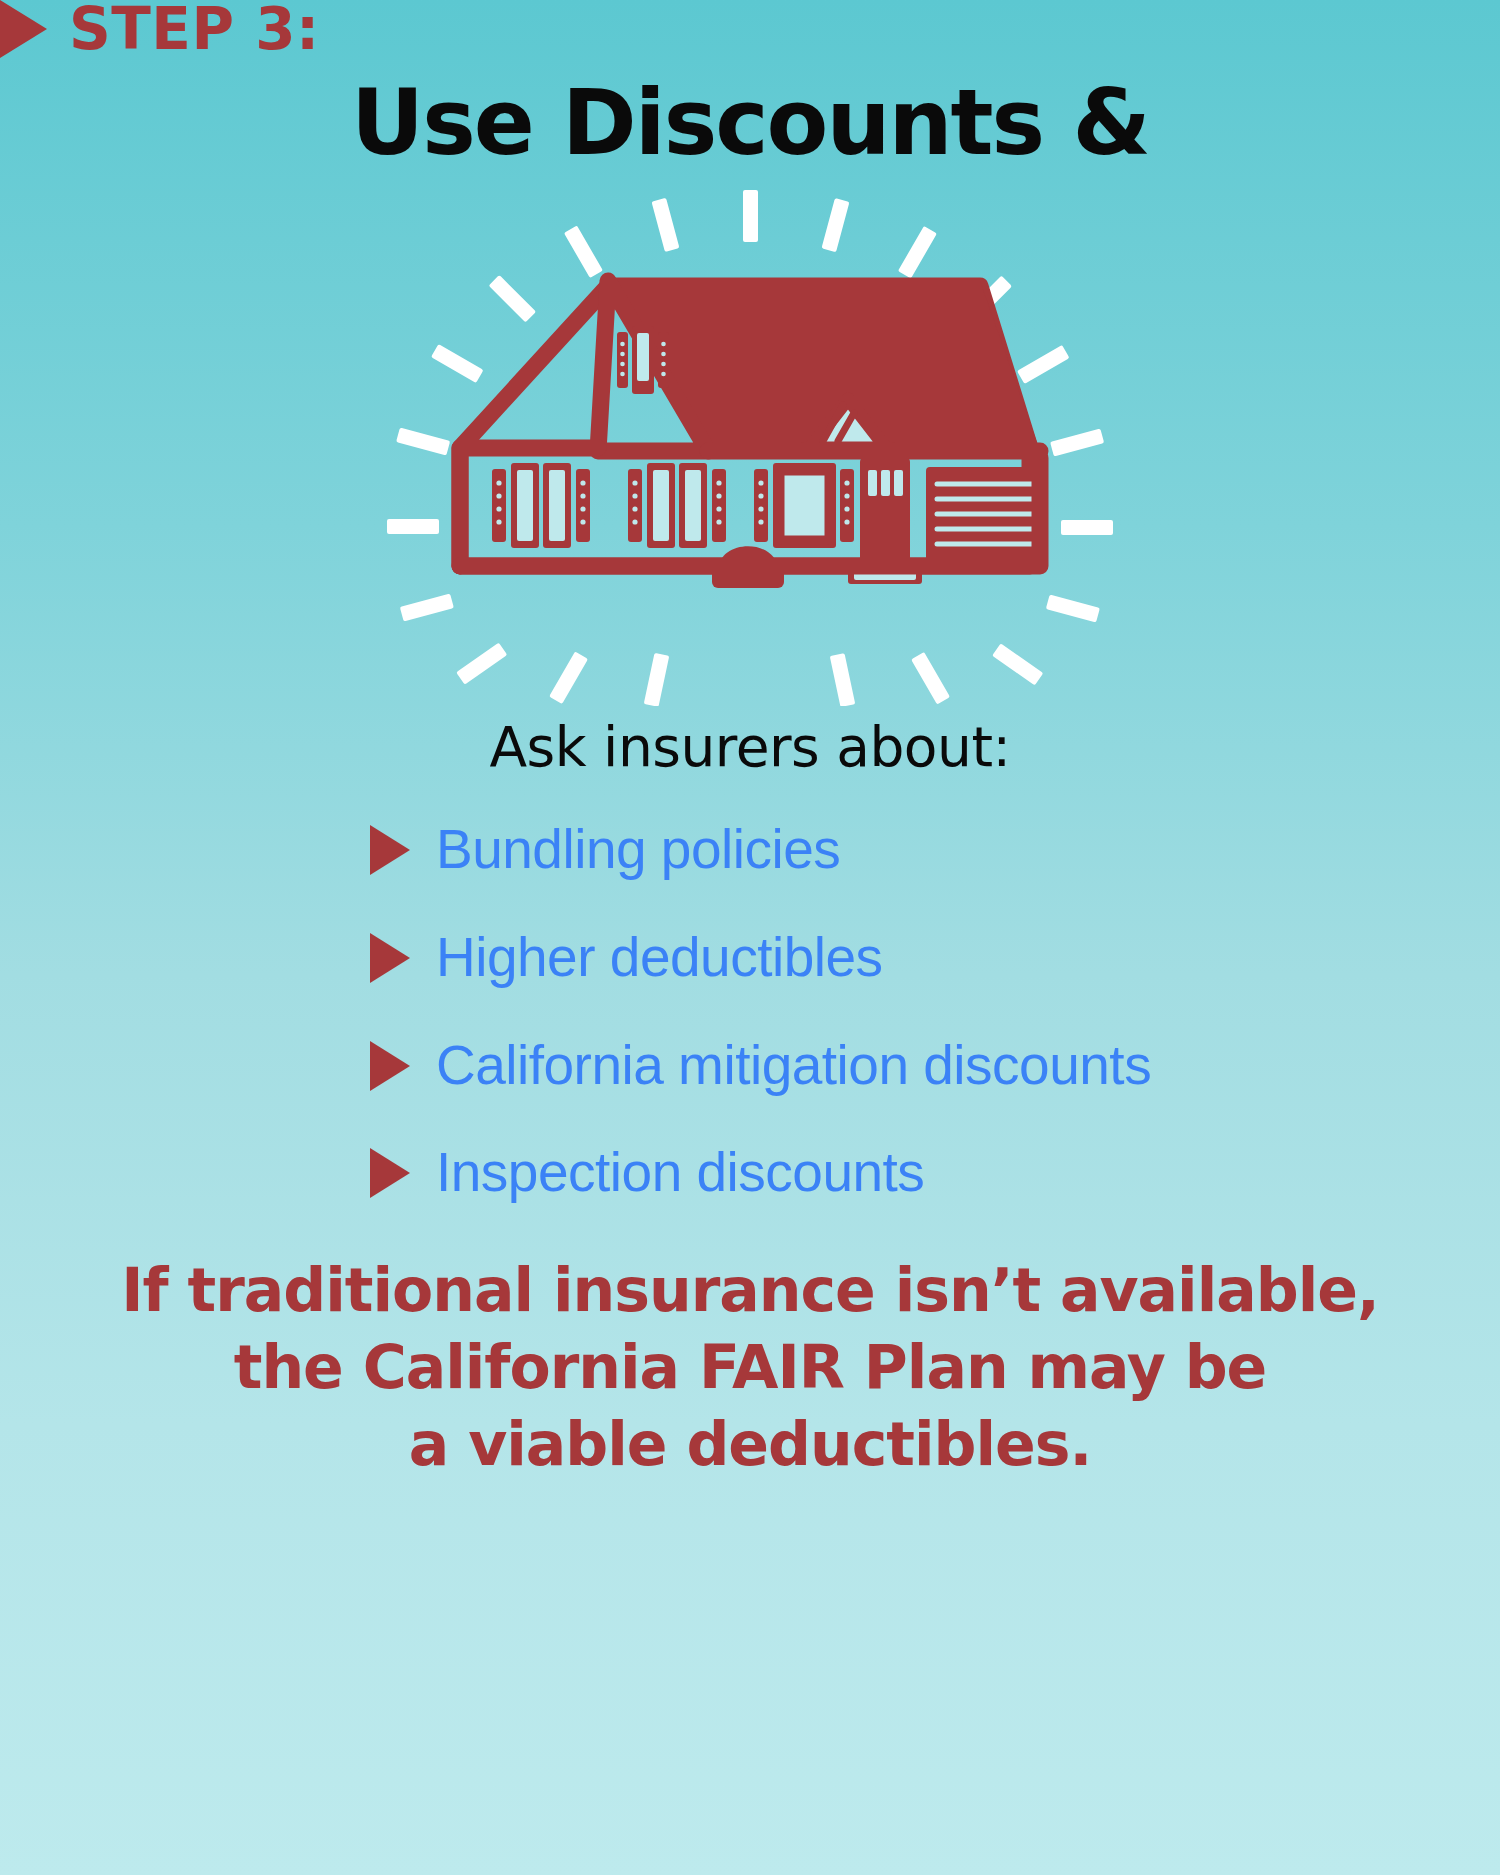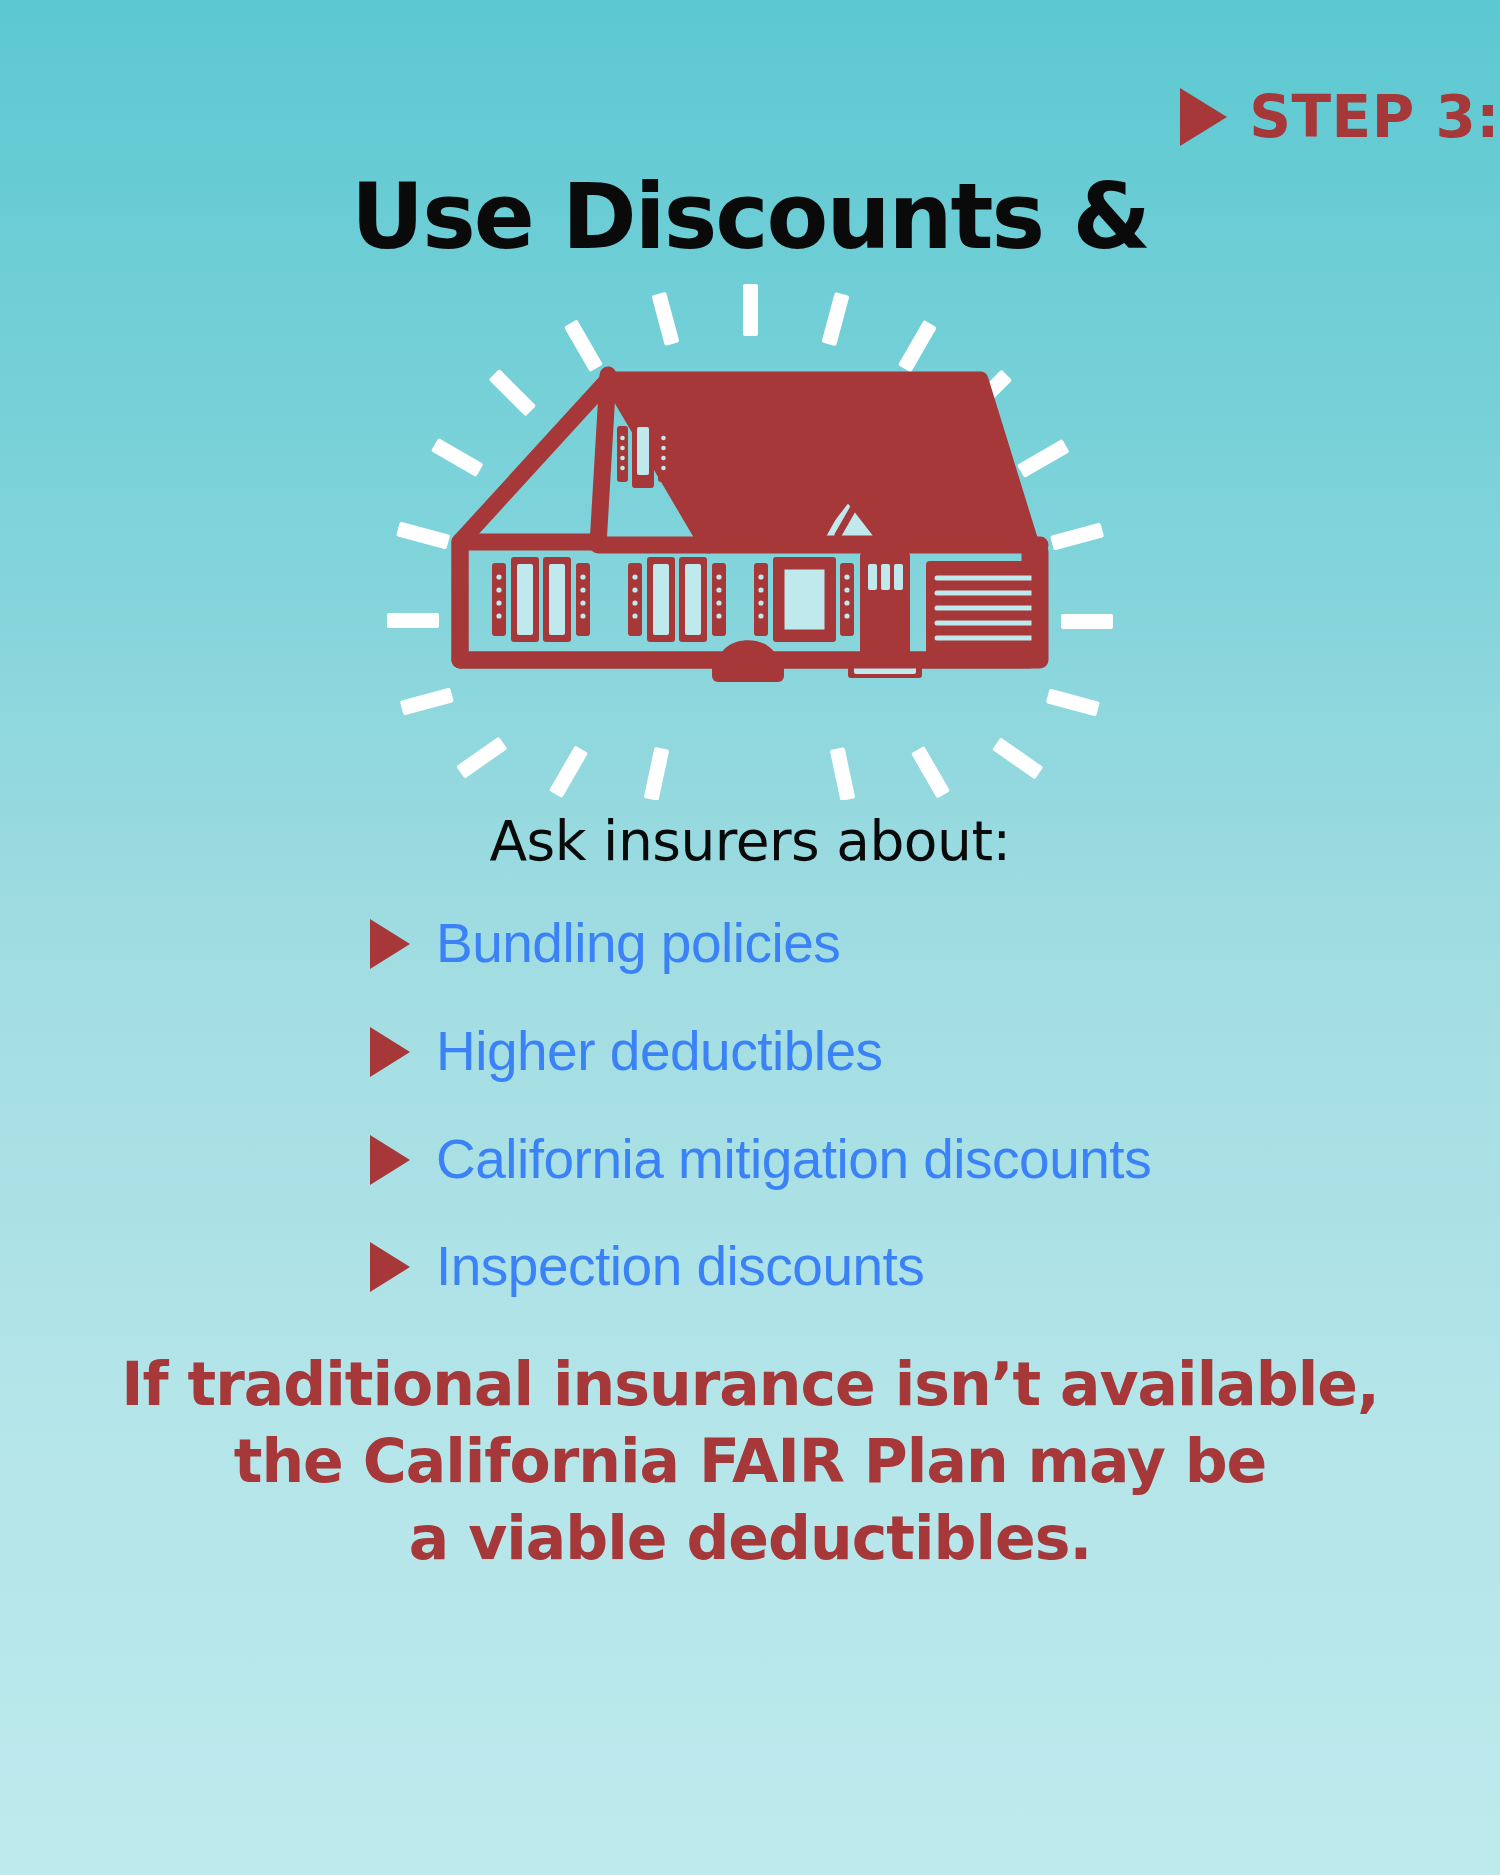--- a/index.html
+++ b/index.html
@@ -19,23 +19,22 @@
         #b4e5e9 76%,
         #bdeaed 100%);
     overflow: hidden;
     position: relative;
   }
 
   
   .step-row {
     display: flex;
     align-items: center;
-    justify-content: flex-end;
+    justify-content: flex-start;
     gap: 22px;
-    padding-top: 88px;
   }
   .step-caret {
     width: 0; height: 0;
     border-top: 29px solid transparent;
     border-bottom: 29px solid transparent;
     border-left: 47px solid #a6383a;
   }
   .step-label {
     font-family: "DejaVu Sans", sans-serif;
     font-weight: 700;
@@ -47,21 +46,21 @@
 
   
   .headline {
     text-align: center;
     font-family: "DejaVu Sans", sans-serif;
     font-weight: 700;
     font-size: 90px;
     line-height: 1.08;
     color: #0a0a0a;
     letter-spacing: -2px;
-    margin-top: 22px;
+    margin-top: 16px;
     padding: 0 60px;
   }
 
   
   .illustration {
     position: relative;
     width: 100%;
     height: 530px;
     margin-top: 10px;
     display: flex;

